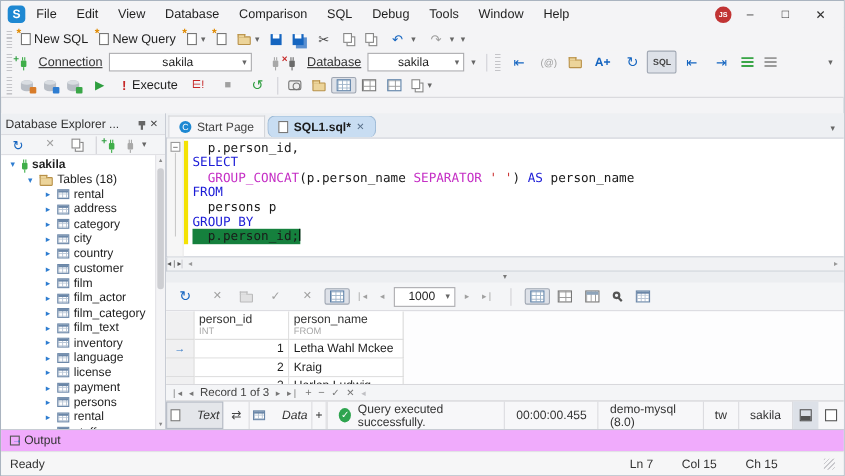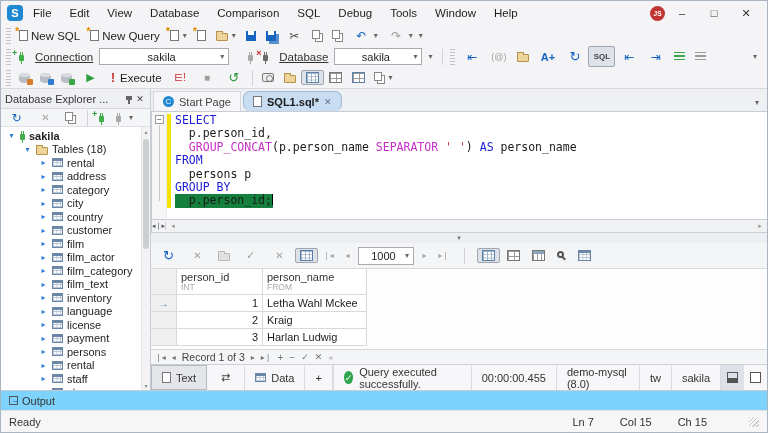--- a/index.html
+++ b/index.html
@@ -75,21 +75,21 @@
   .winbtn { width:30px; text-align:center; font-size:11px; color:#333; padding:3px 0; }
 
   .toolbar { height:21px; display:flex; align-items:center; padding:0 2px; background:#f4f4f6; }
   .toolbar.t3 { height:22px; border-bottom:1px solid #d8d8dc; }
   .combo { display:inline-flex; align-items:center; justify-content:space-between; background:#fff; border:1px solid #ababaf;
     height:17px; padding:0 4px; flex:none; }
   .combo .val { flex:1; text-align:center; font-size:11px; }
   .lbl { margin:0 6px; color:#333; flex:none;text-decoration:underline; }
 
   
-  .main { flex:1; display:flex; min-height:0; }
+  .main { flex:1; display:flex; min-height:0;margin-top:14px; }
 
   
   .sidebar { width:150px; flex:none; display:flex; flex-direction:column; border-right:1px solid #c8ccd4; background:#fff; }
   .sb-head { height:20px; display:flex; align-items:center; background:#eef0f3; border-bottom:1px solid #d8d8dc; padding:0 4px; gap:4px; }
   .sb-title { flex:1; font-size:11px; color:#333; white-space:nowrap; overflow:hidden; }
   .sb-tools { height:18px; display:flex; align-items:center; background:#f4f5f7; border-bottom:1px solid #e0e0e4; padding:0 2px; gap:2px; }
   .sb-body { flex:1; display:flex; min-height:0; }
   .tree { flex:1; overflow:hidden; padding-top:2px; }
   .tree-row { height:13.5px; display:flex; align-items:center; gap:4px; font-size:11px; white-space:nowrap; }
   .tw { width:9px; font-size:8px; color:#2e7dd1; text-align:center; flex:none; }
@@ -149,30 +149,30 @@
   .gsel { background:#f0f0f1; justify-content:center; color:#2d74c4; font-size:10px; }
   .grow { height:17px; }
   .num { justify-content:flex-end; }
 
   .recnav { height:15px; background:#f4f5f7; border-top:1px solid #d8d8dc; display:flex; align-items:center; padding:0 4px; gap:6px;
     font-size:10.5px; color:#444; }
   .recnav .nv { font-size:8px; color:#777; }
   .recnav .nv.dim { color:#c0c0c4; }
 
   .bottombar { height:26px; background:#f7f7f9; border-top:1px solid #d0d0d4; display:flex; align-items:stretch; font-size:11px; }
-  .btab { display:flex; align-items:center; gap:5px; padding:0 10px; border-right:1px solid #dcdce0; color:#333; }
+  .btab { display:flex; align-items:center; gap:15px; padding:0 3px; border-right:1px solid #dcdce0; color:#333;font-style:italic; }
   .btab.active { background:#e4e6ea; border:1px solid #b4bac4; }
   .bstat { display:flex; align-items:center; gap:6px; padding:0 10px; border-right:1px solid #dcdce0; color:#333; }
   .okcirc { width:13px; height:13px; border-radius:50%; background:#2ea44f; color:#fff; font-size:9px; display:inline-flex; align-items:center; justify-content:center; }
   .bottombar .fill { flex:1; border-right:1px solid #dcdce0; }
   .laybtn { display:flex; align-items:center; padding:0 6px; }
   .laybtn.pressed { background:#dde1e8; }
 
   
-  .outputbar { height:20px; background:#7dd3fc; border-top:1px solid #c8ccd4; display:flex; align-items:center; padding:0 8px; font-size:11px; color:#333; }
+  .outputbar { height:20px; background:#f0abfc; border-top:1px solid #c8ccd4; display:flex; align-items:center; padding:0 8px; font-size:11px; color:#333; }
   .statusbar { height:22px; background:#f6f6f7; border-top:1px solid #e2e2e6; display:flex; align-items:center; padding:0 8px; font-size:11px; color:#333; }
   .statusbar .spacer { flex:1; }
   .statusbar .pos { margin-left:26px; }
   .statusbar .gripcorner { width:10px; height:10px; margin-left:42px;
     background:repeating-linear-gradient(135deg,#c9c9cd 0 1px,transparent 1px 3px); }
 </style>
 </head>
 <body>
 
 <div class="app">
@@ -516,22 +516,22 @@
         <span class="ovf">▾</span>
       </div>
 
       <div class="editor">
         <div class="gutter">
           <span class="fold">−</span>
           <span class="fold-line"></span>
         </div>
         <div class="changebar"></div>
         <div class="code">
+          <div class="code-line"><span class="linetext"><span class="pl">  p.person_id,</span></span></div>
           <div class="code-line"><span class="linetext"><span class="kw">SELECT</span></span></div>
-          <div class="code-line"><span class="linetext"><span class="pl">  p.person_id,</span></span></div>
           <div class="code-line"><span class="linetext"><span class="pl">  </span><span class="fn">GROUP_CONCAT</span><span class="pl">(p.person_name </span><span class="fn">SEPARATOR</span><span class="pl"> </span><span class="str">' '</span><span class="pl">) </span><span class="kw">AS</span><span class="pl"> person_name</span></span></div>
           <div class="code-line"><span class="linetext"><span class="kw">FROM</span></span></div>
           <div class="code-line"><span class="linetext"><span class="pl">  persons p</span></span></div>
           <div class="code-line"><span class="linetext"><span class="kw">GROUP BY</span></span></div>
           <div class="code-line"><span class="linetext hl"><span class="pl">  p.person_id;</span><span class="cursor"></span></span></div>
         </div>
       </div>
 
       <div class="hscroll">
         <span class="hs-handle">◂❘▸</span>

